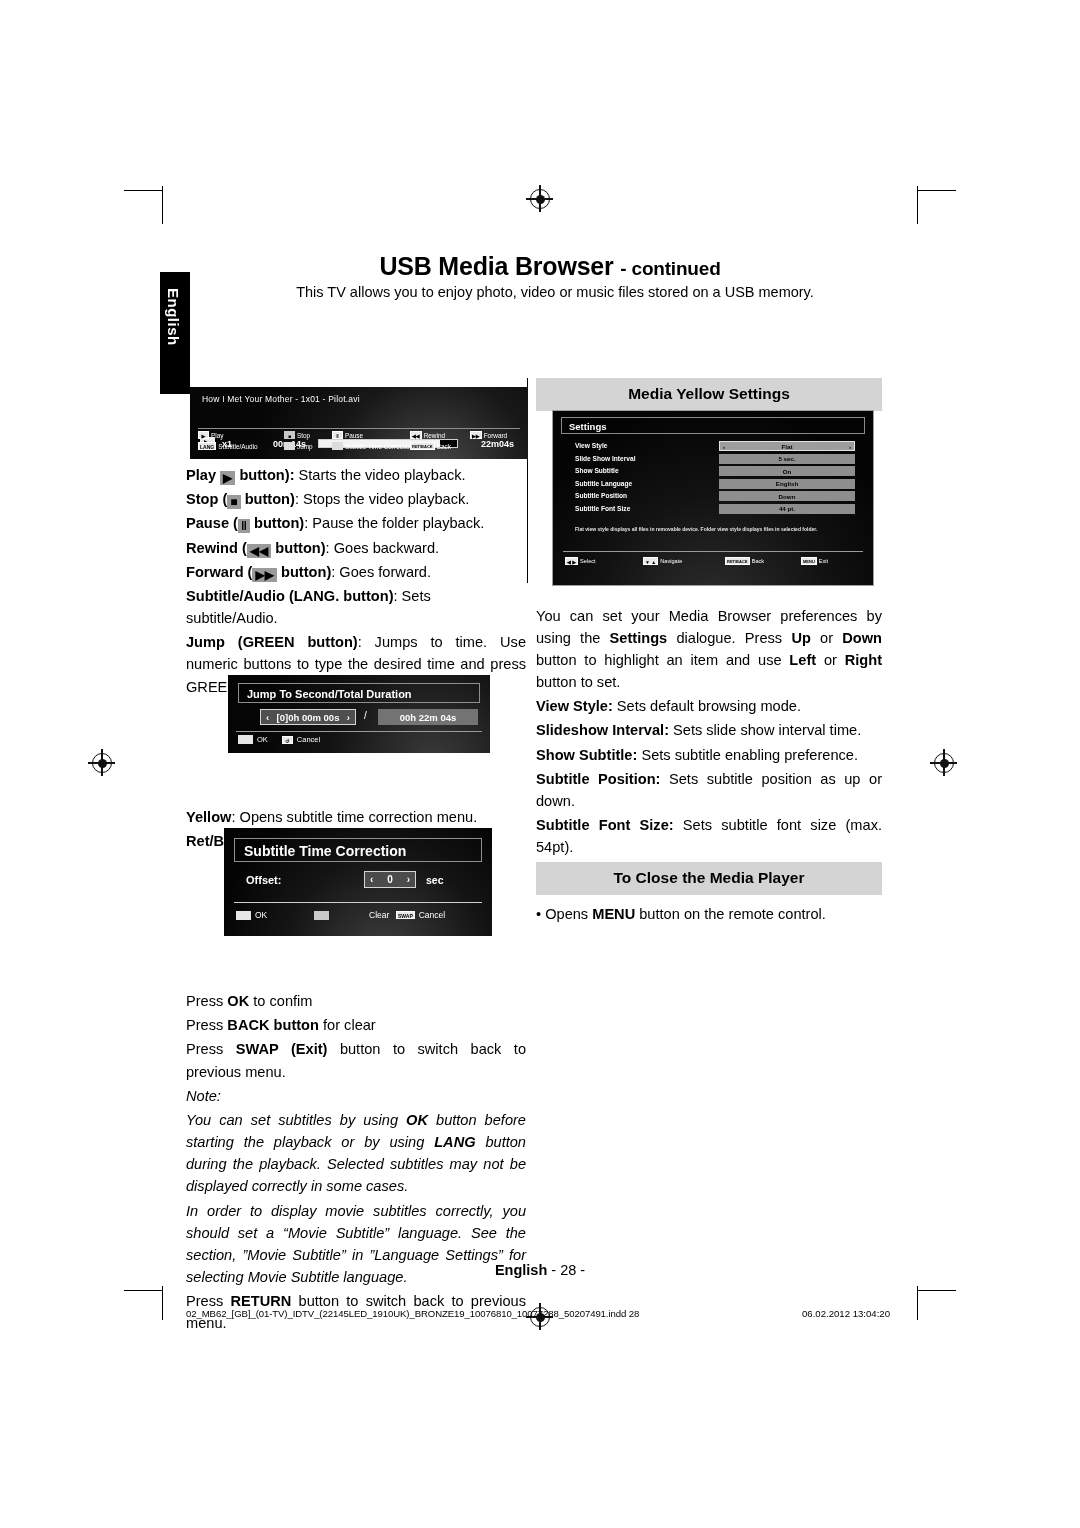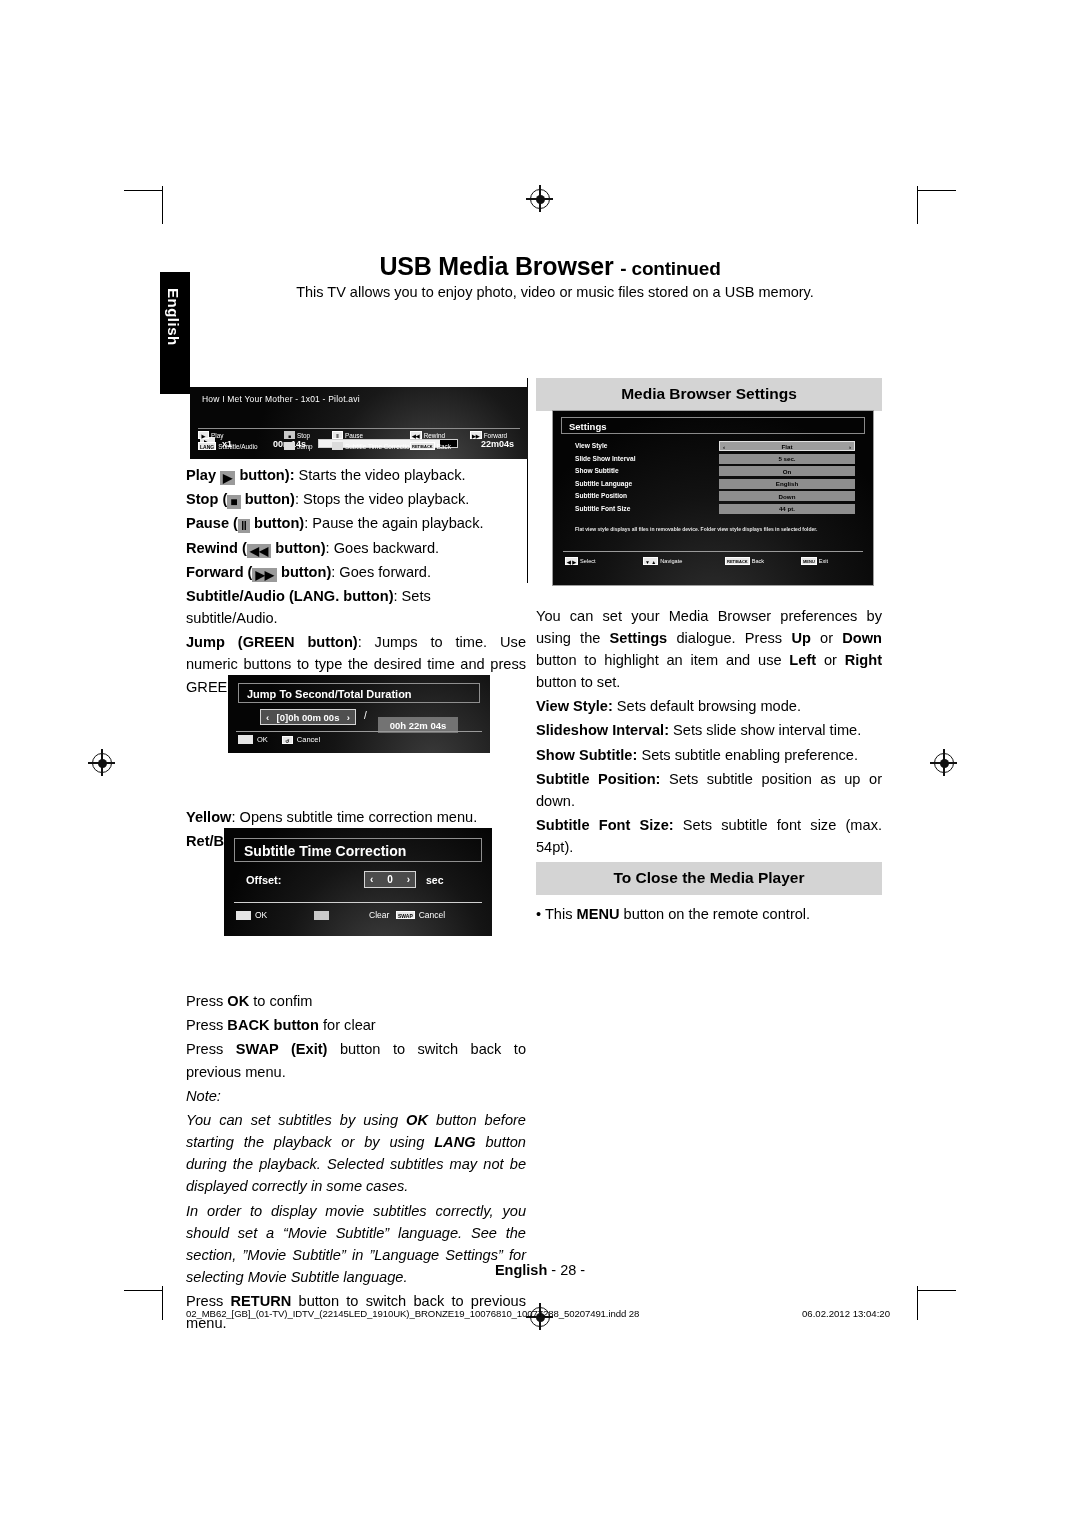--- a/index.html
+++ b/index.html
@@ -219,24 +219,24 @@
     width: 96px; height: 16px;
     border: 1px solid #d6d6d6;
     background: #4f4f4f;
     box-sizing: border-box;
     font-size: 9.5px; font-weight: bold;
     display: flex; align-items: center; justify-content: space-between;
     padding: 0 5px;
   }
   #jump-osd .slash { position: absolute; left: 126px; top: 1px; font-size: 10px; }
   #jump-osd .totalbox {
-    position: absolute; left: 140px; top: 0; width: 80px; height: 16px;
+    position: absolute; left: 140px; top: 0; width: 100px; height: 16px;
     background: #737373;
     font-size: 9.5px; font-weight: bold;
-    display: flex; align-items: center; justify-content: center; margin-top: 8px;
+    display: flex; align-items: center; justify-content: center;
   }
   #jump-osd .sep { position: absolute; left: 8px; right: 8px; top: 56px; height: 1px; background: #9a9a9a; }
   #jump-osd .foot {
     position: absolute; left: 10px; top: 60px; font-size: 7.5px;
     display: flex; align-items: center; gap: 4px;
   }
   .swatch { display: inline-block; width: 15px; height: 9px; background: #e6e6e6; }
 
   
   #sub-osd {
@@ -382,21 +382,21 @@
       <b>Play</b>
       <b class="keybox">▶</b>
       <b>button):</b><span> Starts the video playback.</span>
     </p>
     <p>
       <b>Stop (</b><b class="keybox">■</b>
       <b>button)</b><span>: Stops the video playback.</span>
     </p>
     <p>
       <b>Pause (</b><b class="keybox">‖</b>
-      <b>button)</b><span>: Pause the again playback.</span>
+      <b>button)</b><span>: Pause the folder playback.</span>
     </p>
     <p>
       <b>Rewind (</b><b class="keybox">◀◀</b>
       <b>button)</b><span>: Goes backward.</span>
     </p>
     <p>
       <b>Forward (</b><b class="keybox">▶▶</b>
       <b>button)</b><span>: Goes forward.</span>
     </p>
     <p>
@@ -430,21 +430,21 @@
     <p class="just ital">
       <span>You can set subtitles by using </span><b>OK</b><span> button before starting the playback or by using </span><b>LANG</b><span> button during the playback. Selected subtitles may not be displayed correctly in some cases.</span>
     </p>
     <p class="just ital">In order to display movie subtitles correctly, you should set a “Movie Subtitle” language. See the section, ”Movie Subtitle” in ”Language Settings” for selecting Movie Subtitle language.</p>
     <p class="just">
       <span>Press </span><b>RETURN</b><span> button to switch back to previous menu.</span>
     </p>
   </div>
 
   <div class="col col-right">
-    <div class="sec-head" style="margin-top:0;">Media Browser Settings</div>
+    <div class="sec-head" style="margin-top:0;">Media Yellow Settings</div>
 
     <div style="height:186px;"></div>
 
     <p class="just">
       <span>You can set your Media Browser preferences by using the </span><b>Settings</b><span> dialogue. Press </span><b>Up</b><span> or </span><b>Down</b><span> button to highlight an item and use </span><b>Left</b><span> or </span><b>Right</b><span> button to set.</span>
     </p>
 
     <p>
       <b>View Style:</b><span> Sets default browsing mode.</span>
     </p>
@@ -457,21 +457,21 @@
     <p class="just">
       <b>Subtitle Position:</b><span> Sets subtitle position as up or down.</span>
     </p>
     <p class="just">
       <b>Subtitle Font Size:</b><span> Sets subtitle font size (max. 54pt).</span>
     </p>
 
     <div class="sec-head">To Close the Media Player</div>
 
     <p>
-      <span>• This </span><b>MENU</b><span> button on the remote control.</span>
+      <span>• Opens </span><b>MENU</b><span> button on the remote control.</span>
     </p>
   </div>
 
   <div class="osd" id="player-osd">
     <div class="ptitle">How I Met Your Mother - 1x01 - Pilot.avi</div>
     <div class="prow">
       <span class="play-ic"></span>
       <span class="speed">x1</span>
       <span class="elapsed">00m14s</span>
       <span class="pbar">

